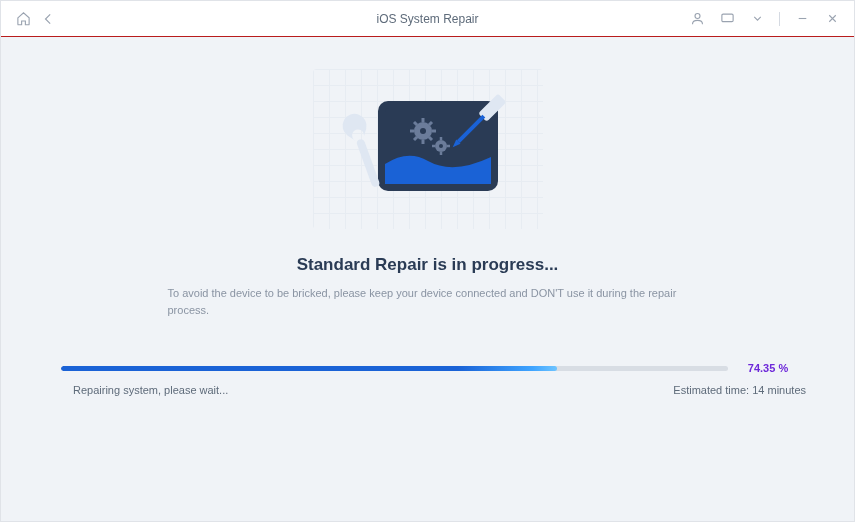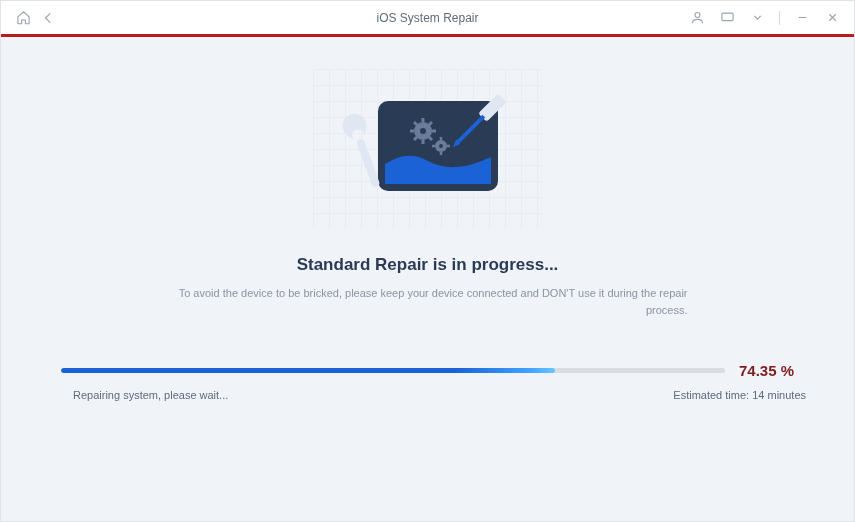--- a/index.html
+++ b/index.html
@@ -14,21 +14,21 @@
       width: 100%;
       height: 100%;
       background: #f0f3f7;
       border: 1px solid #e0e3e8;
       display: flex;
       flex-direction: column;
     }
     .titlebar {
       height: 36px;
       background: #fff;
-      border-bottom: 3px solid #b91c1c;
+      border-bottom: 1px solid #b91c1c;
       display: flex;
       align-items: center;
       padding: 0 14px;
       position: relative;
     }
     .nav-left { display: flex; gap: 10px; align-items: center; }
     .nav-icon { width: 16px; height: 16px; display: flex; align-items: center; justify-content: center; color: #9aa3b0; }
     .title-center {
       position: absolute; left: 50%; transform: translateX(-50%);
       font-size: 12px; color: #5e6b7a; font-weight: 400;
@@ -59,21 +59,21 @@
     .heading {
       margin-top: 26px;
       font-size: 17px;
       font-weight: 700;
       color: #2a3b55;
     }
     .subtext {
       margin-top: 10px;
       font-size: 11px;
       color: #8a94a3;
-      text-align: right;
+      text-align: left;
       max-width: 520px;
       line-height: 1.5;
     }
     .progress-row {
       margin-top: 44px;
       width: 100%;
       display: flex;
       align-items: center;
       gap: 14px;
     }
@@ -84,25 +84,25 @@
       border-radius: 3px;
       overflow: hidden;
       position: relative;
     }
     .progress-fill {
       height: 100%;
       background: linear-gradient(90deg, #1a62d6 0%, #1a62d6 80%, #3fa4ff 95%, #6ec4ff 100%);
       border-radius: 3px;
     }
     .progress-percent {
-      font-size: 15px;
+      font-size: 11px;
       font-weight: 700;
-      color: #7f1d1d;
+      color: #6d28d9;
       min-width: 52px;
-      text-align: right;
+      text-align: center;
     }
     .status-row {
       margin-top: 10px;
       width: 100%;
       display: flex;
       justify-content: space-between;
       font-size: 11px;
       color: #5e6b7a;
       margin-left: 24px;
     }

